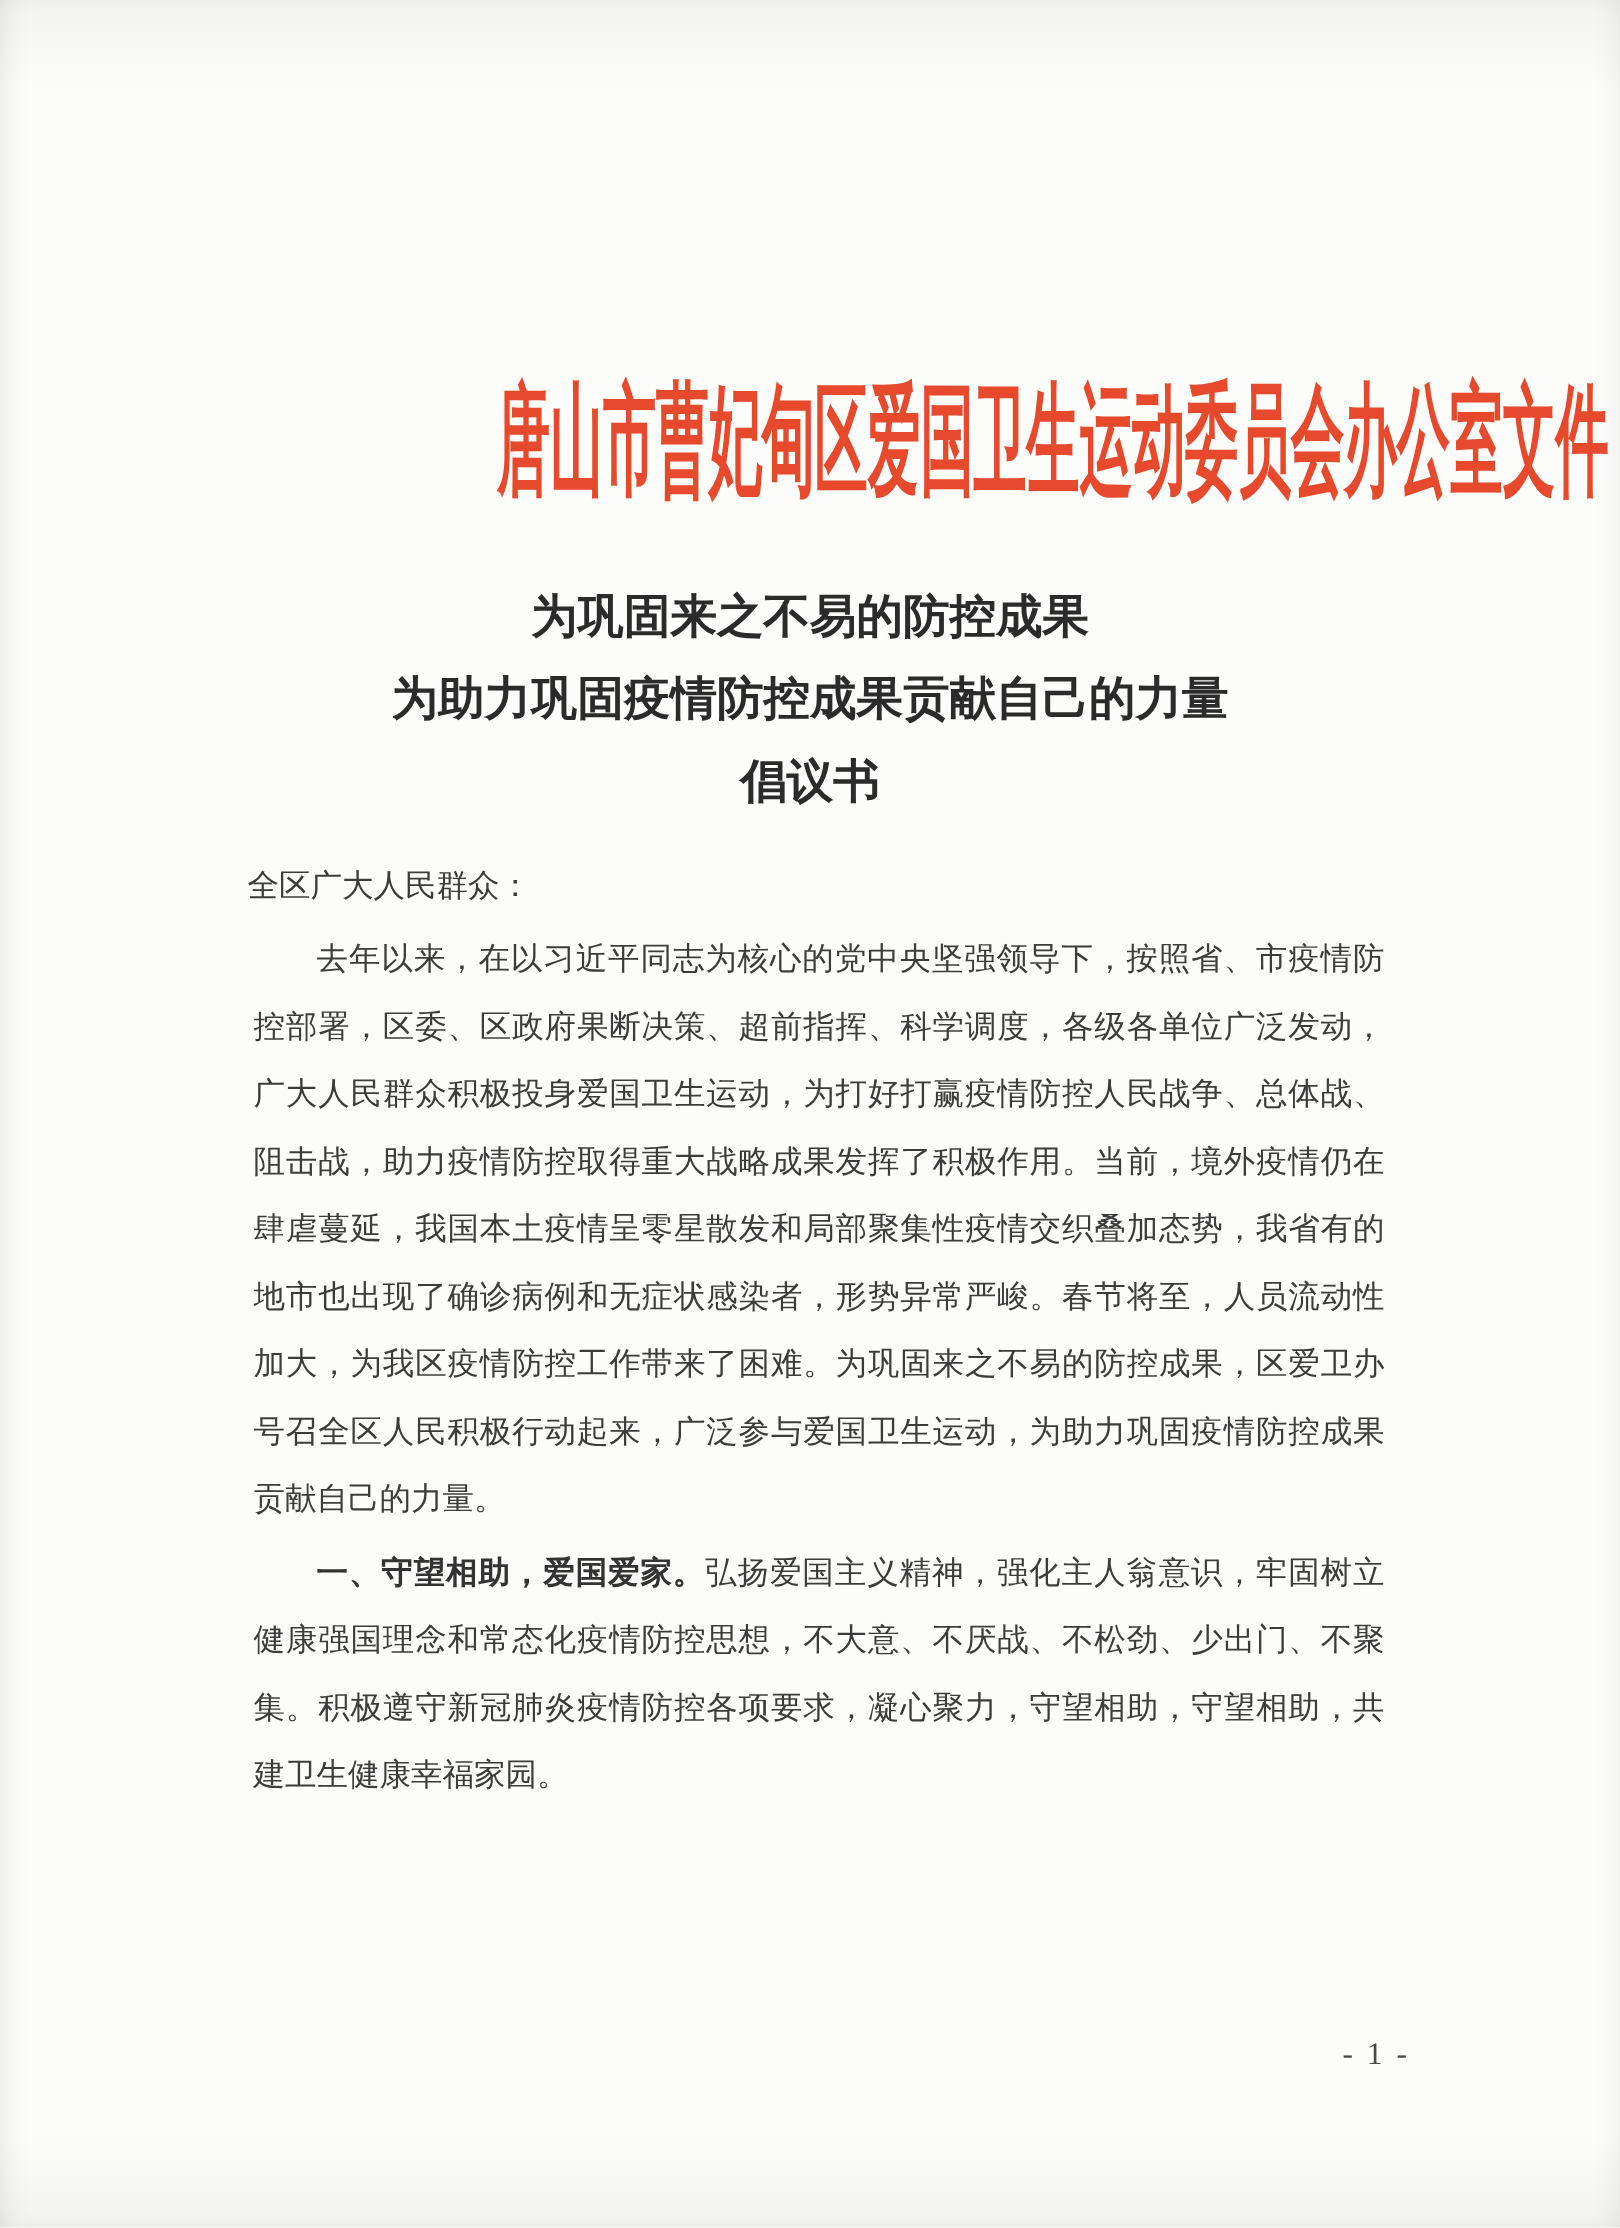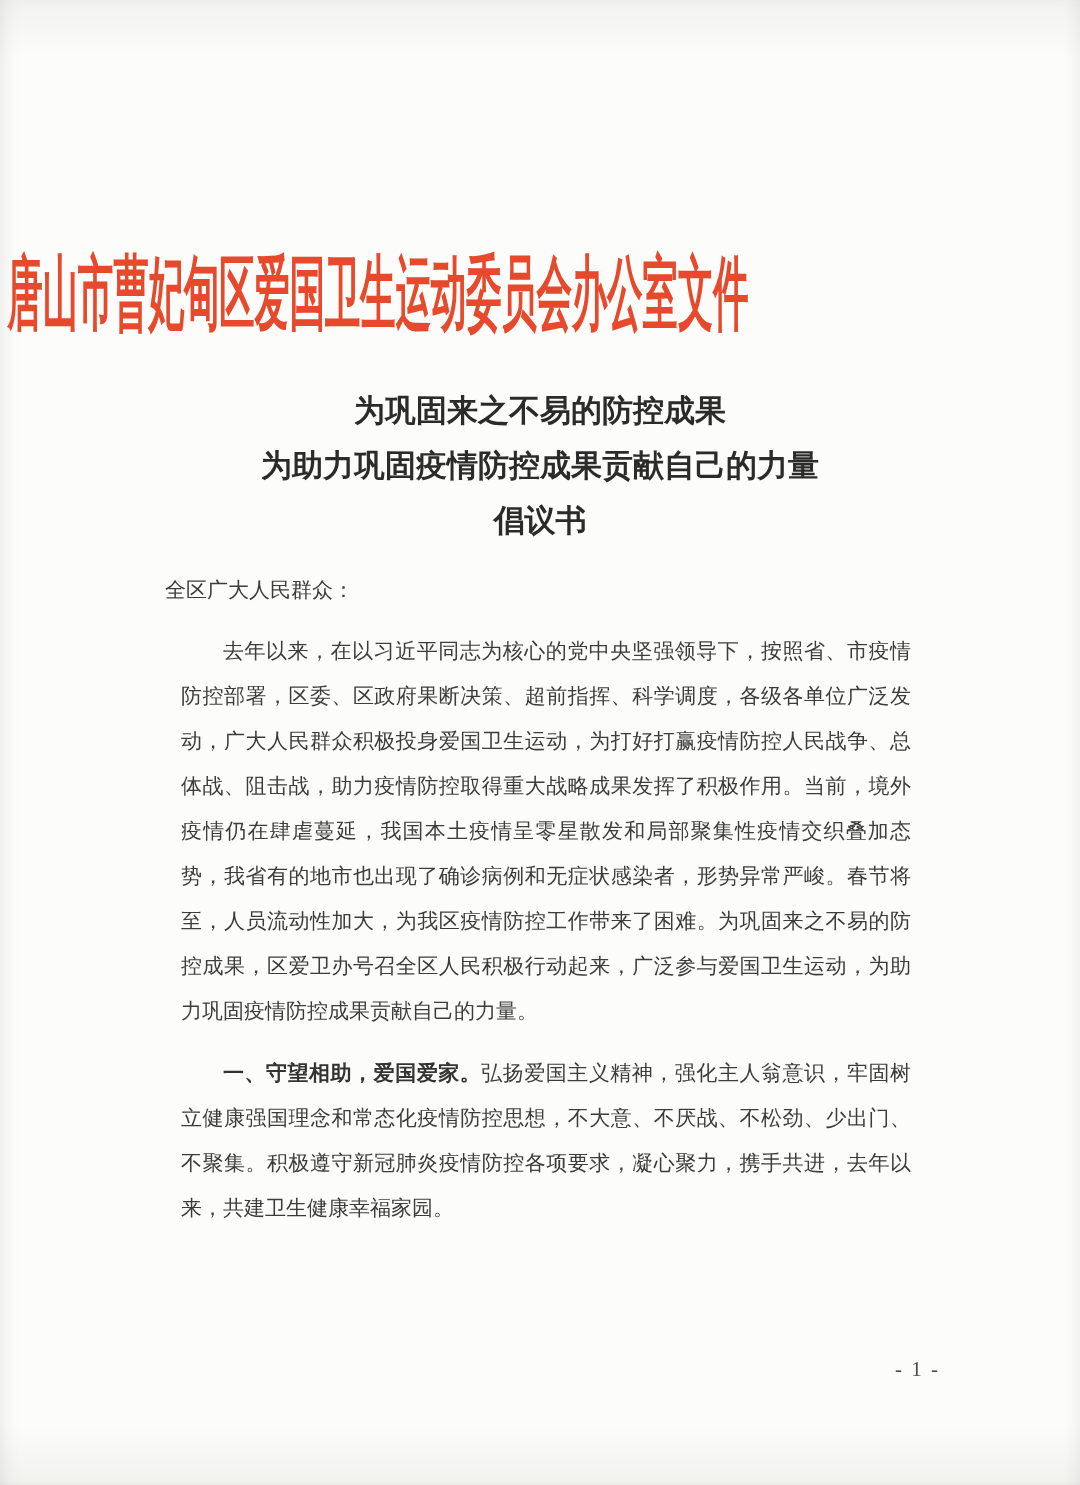--- a/index.html
+++ b/index.html
@@ -19,21 +19,21 @@
   }
   .page{
     position:absolute;inset:0;
     background:
       linear-gradient(180deg,#f2f2ef 0%,#fcfcfa 4%,#fcfcfa 96%,#f1f1ee 100%);
     box-shadow:inset 12px 0 24px -18px rgba(0,0,0,.18), inset -12px 0 24px -18px rgba(0,0,0,.14);
   }
   .red-header-wrap{
     position:absolute;
     top:240px;left:0;right:0;
-    text-align:left;
+    text-align:right;
     white-space:nowrap;
   }
   .red-header-text{
     display:inline-block;
     color:var(--header-red);
     font-family:"Liberation Serif","DejaVu Serif",serif;
     font-weight:bold;
     font-size:36px;
     letter-spacing:0px;
     transform:scale(0.98,2.25);
@@ -57,21 +57,21 @@
     font-size:21px;
     line-height:45px;
     color:var(--body-text);
     text-align:justify;
   }
   .salutation{
     margin:0;
     text-align:left;
   }
   .para{
-    margin:16px;
+    margin:4px;
     text-indent:2em;
   }
   .para-lead{
     font-family:"Liberation Sans","DejaVu Sans",sans-serif;
     font-weight:bold;
     color:#333;
   }
   .page-number{
     position:absolute;
     top:1357px;
@@ -93,18 +93,18 @@
 
   <div class="doc-title">
     <div class="title-line">为巩固来之不易的防控成果</div>
     <div class="title-line">为助力巩固疫情防控成果贡献自己的力量</div>
     <div class="title-line">倡议书</div>
   </div>
 
   <div class="doc-body">
     <p class="salutation">全区广大人民群众：</p>
     <p class="para">去年以来，在以习近平同志为核心的党中央坚强领导下，按照省、市疫情防控部署，区委、区政府果断决策、超前指挥、科学调度，各级各单位广泛发动，广大人民群众积极投身爱国卫生运动，为打好打赢疫情防控人民战争、总体战、阻击战，助力疫情防控取得重大战略成果发挥了积极作用。当前，境外疫情仍在肆虐蔓延，我国本土疫情呈零星散发和局部聚集性疫情交织叠加态势，我省有的地市也出现了确诊病例和无症状感染者，形势异常严峻。春节将至，人员流动性加大，为我区疫情防控工作带来了困难。为巩固来之不易的防控成果，区爱卫办号召全区人民积极行动起来，广泛参与爱国卫生运动，为助力巩固疫情防控成果贡献自己的力量。</p>
-    <p class="para"><span class="para-lead">一、守望相助，爱国爱家。</span><span>弘扬爱国主义精神，强化主人翁意识，牢固树立健康强国理念和常态化疫情防控思想，不大意、不厌战、不松劲、少出门、不聚集。积极遵守新冠肺炎疫情防控各项要求，凝心聚力，携手共进，去年以来，共建卫生健康幸福家园。</span></p>
+    <p class="para"><span class="para-lead">一、守望相助，爱国爱家。</span><span>弘扬爱国主义精神，强化主人翁意识，牢固树立健康强国理念和常态化疫情防控思想，不大意、不厌战、不松劲、少出门、不聚集。积极遵守新冠肺炎疫情防控各项要求，凝心聚力，守望相助，守望相助，共建卫生健康幸福家园。</span></p>
   </div>
 
   <div class="page-number">- 1 -</div>
 
 </div>
 
 </body></html>

